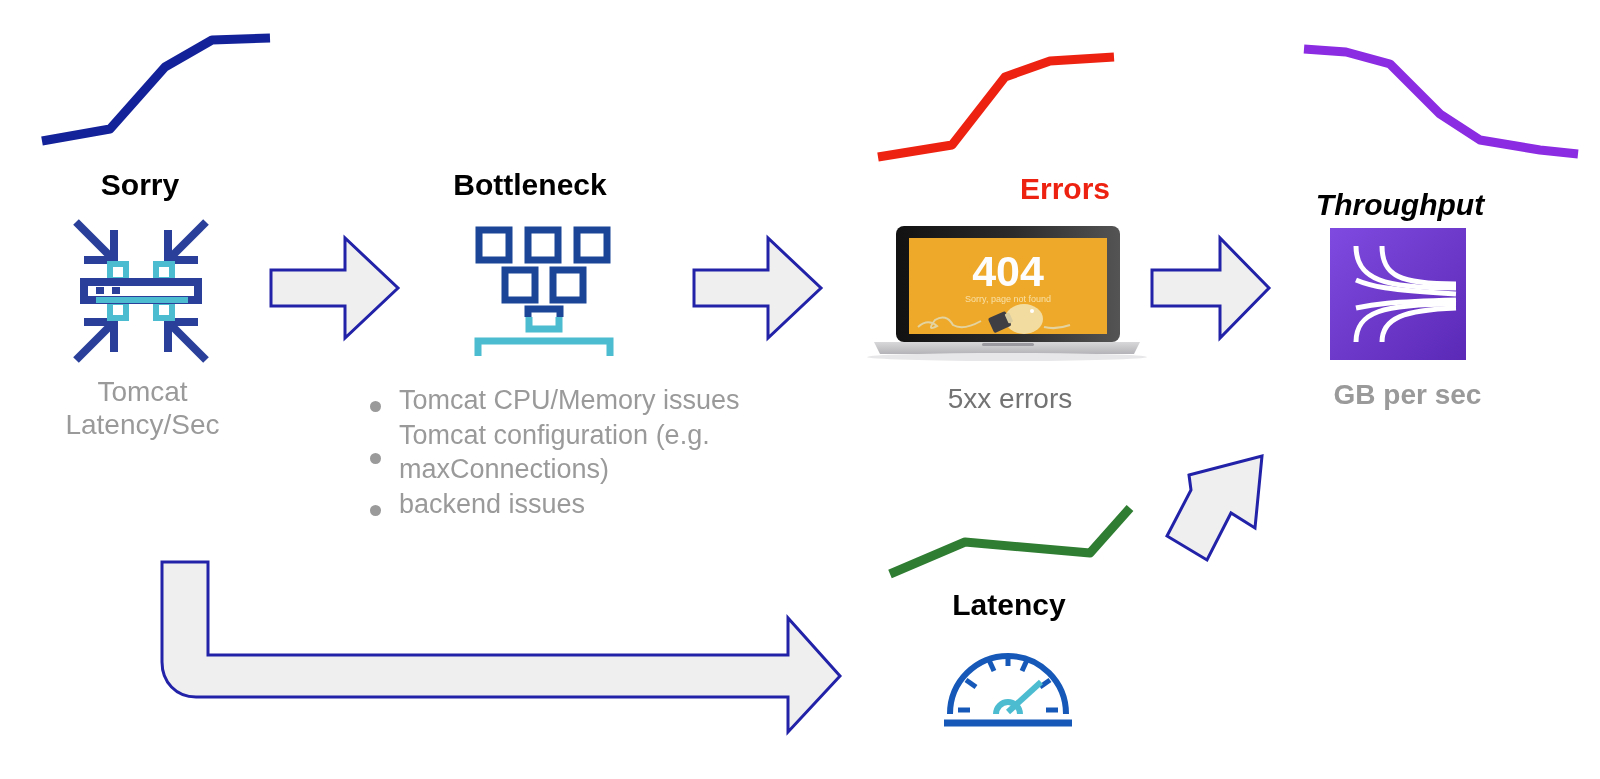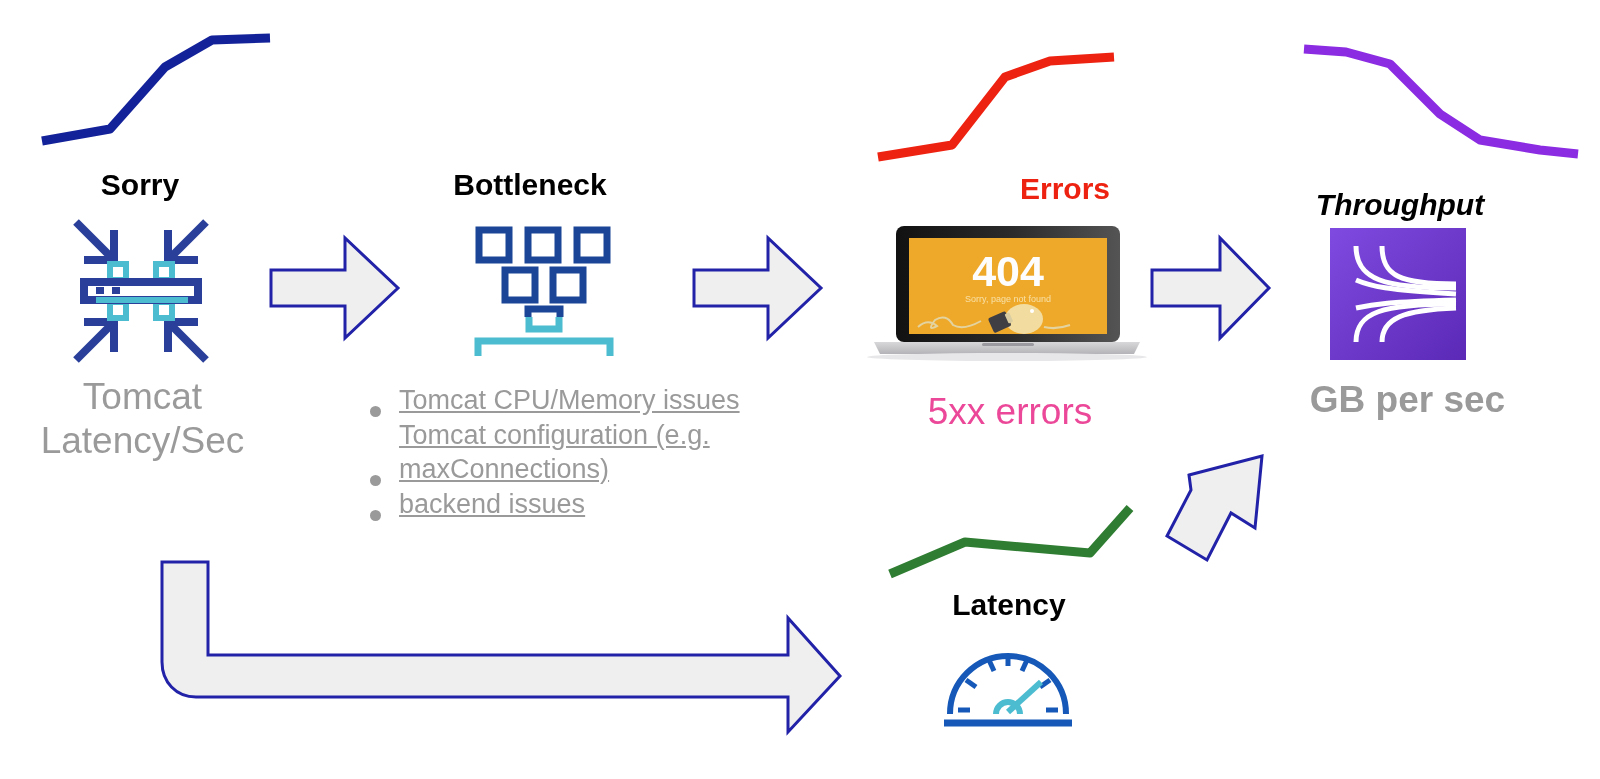--- a/index.html
+++ b/index.html
@@ -20,40 +20,39 @@
   
   .stage-title {
     font-weight: bold;
     font-size: 30px;
     color: #000000;
     white-space: nowrap;
     text-align: center;
   }
   .stage-title.err { color: #ee2211; }
   .caption {
-    font-size: 37px;
+    font-size: 28px;
     color: #9a9a9a;
     white-space: nowrap;
     text-align: center;
     line-height: 1.18;
   }
-  .caption.err { color: #ec4899; margin-top: 8px; }
+  .caption.err { color: #737373; }
 
   
   .bullets {
     font-size: 27px;
     color: #9a9a9a;
     line-height: 1.26;
     width: 400px;
   }
   .bullet-row {
     display: flex;
-    align-items: flex-end;
+    align-items: center;
     margin-bottom: 1px;
-    text-decoration: underline;
   }
   .bullet-dot {
     flex: 0 0 auto;
     width: 11px;
     height: 11px;
     border-radius: 50%;
     background: #9a9a9a;
     margin: 13px 18px 0 0;
   }
   .bullet-text { flex: 1 1 auto; }

